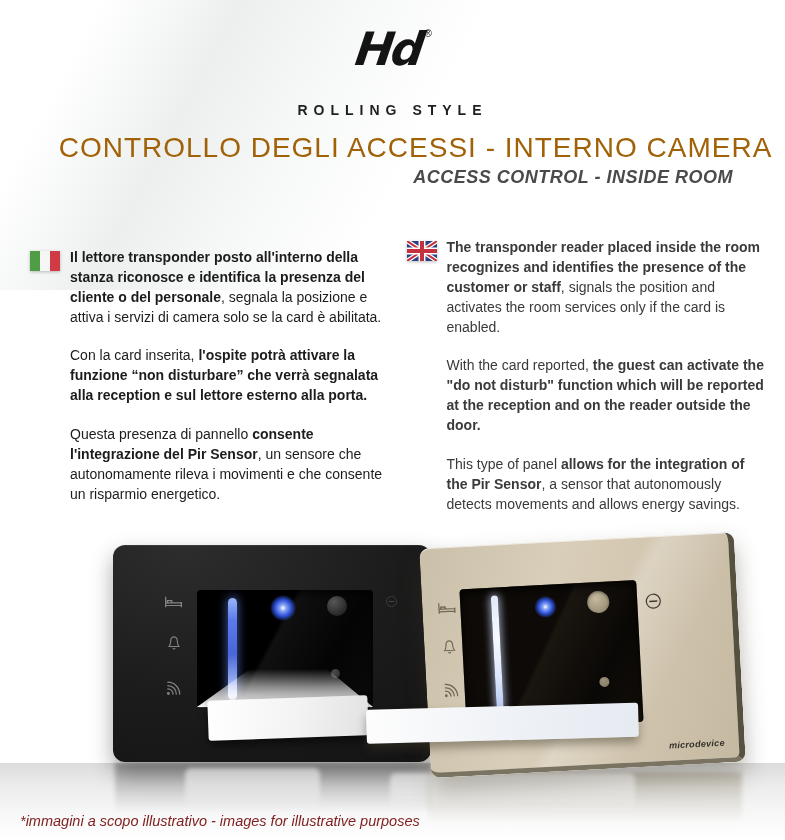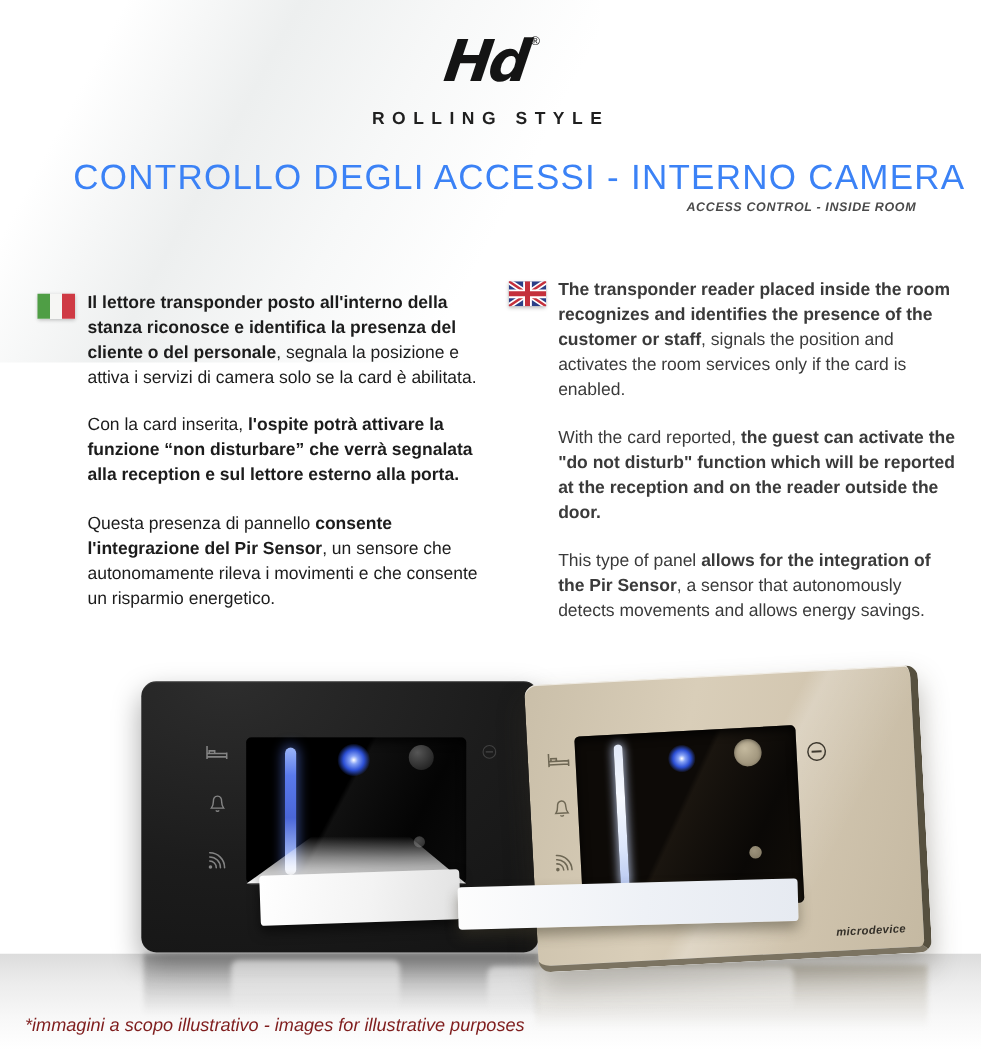--- a/index.html
+++ b/index.html
@@ -11,25 +11,25 @@
   .bg-wedge { position:absolute; top:0; left:0; width:480px; height:290px; z-index:0;
     background:linear-gradient(118deg,#ffffff 16%,#edefef 38%,#f7f8f8 58%,#ffffff 78%); }
 
   
   header { position:relative; z-index:2; text-align:center; }
   .logo { margin-top:26px; display:inline-block; color:#141414; }
   .logo-text { display:inline-block; font-family:"DejaVu Sans", sans-serif;
     font-style:italic; font-weight:800; font-size:46px; letter-spacing:-3px;
     transform:skewX(-8deg); line-height:1; }
   .logo sup { font-size:10px; vertical-align:top; position:relative; top:2px; left:3px; }
-  .brand-line { margin-top:14px; font-size:14px; font-weight:600; letter-spacing:6px;
+  .brand-line { margin-top:30px; font-size:14px; font-weight:600; letter-spacing:6px;
     color:#1f1f1f; }
-  .title { margin-top:24px; margin-left:46px; font-size:28px; font-weight:200;
-    letter-spacing:1px; color:#3b82f6; font-family:"Liberation Sans", sans-serif; }
-  .subtitle { margin-top:3px; padding-right:52px; text-align:right; font-size:10px;
+  .title { margin-top:14px; margin-left:46px; font-size:28px; font-weight:200;
+    letter-spacing:1px; color:#a16207; font-family:"Liberation Sans", sans-serif; }
+  .subtitle { margin-top:3px; padding-right:52px; text-align:right; font-size:18px;
     font-style:italic; font-weight:600; letter-spacing:.5px; color:#4a4a4a; }
 
   
   .columns { position:relative; z-index:2; display:flex; gap:14px;
     padding:0 16px 0 30px; margin-top:50px;align-items:center; }
   .col { display:flex; align-items:flex-start; gap:10px; flex:1; }
   .flag { flex:0 0 30px; height:20px; margin-top:3px; box-shadow:0 1px 3px rgba(0,0,0,.25); }
   .flag-it { background:linear-gradient(90deg,#4f9e45 0 33.3%,#f6f6f4 33.3% 66.6%,#cf3a44 66.6%); }
   .coltext { font-size:14px; line-height:1.42; color:#1c1c1c; }
   .coltext p { margin:0 0 19px; }

